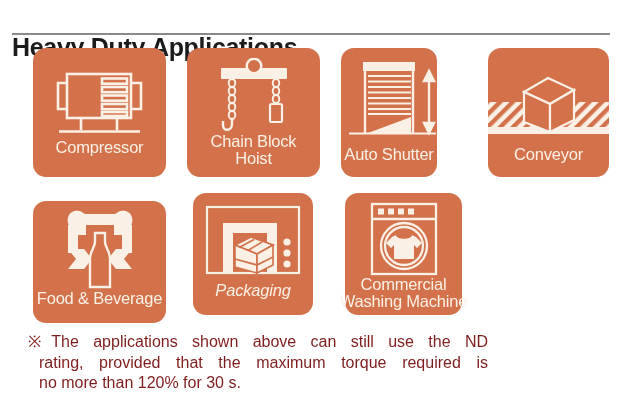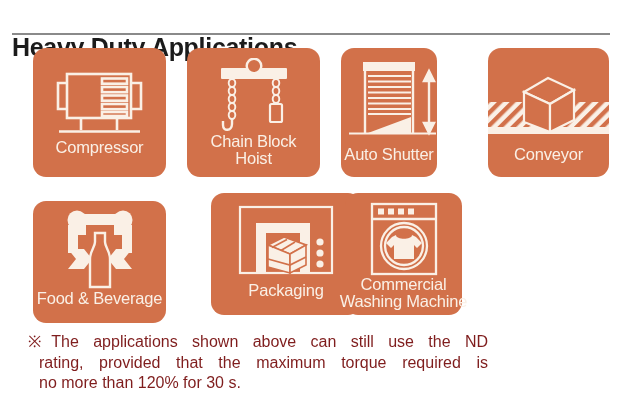--- a/index.html
+++ b/index.html
@@ -61,21 +61,21 @@
     white-space: pre-line;
   }
 
   
   #tile-compressor { left: 33px;  top: 48px; width: 133px; height: 129px; }
   #tile-chain      { left: 187px; top: 48px; width: 133px; height: 129px; }
   #tile-shutter    { left: 341px; top: 48px; width: 96px; height: 129px; }
   #tile-conveyor   { left: 488px; top: 48px; width: 121px; height: 129px; }
   
   #tile-food       { left: 33px;  top: 193px; width: 133px; height: 122px; margin-top: 8px; }
-  #tile-packaging  { left: 211px; top: 193px; width: 150px; height: 122px; }
+  #tile-packaging  { left: 193px; top: 193px; width: 120px; height: 122px; font-style: italic; }
   #tile-washing    { left: 345px; top: 193px; width: 117px; height: 122px; }
 
   #tile-compressor .tile-label,
   #tile-chain .tile-label { top: 91px; }
   #tile-chain .tile-label { top: 85px; }
   #tile-shutter .tile-label { top: 98px; }
   #tile-conveyor .tile-label { top: 98px; }
   #tile-food .tile-label { top: 89px; }
   #tile-packaging .tile-label { top: 89px; }
   #tile-washing .tile-label { top: 83px; left: -28px; right: -28px; }

